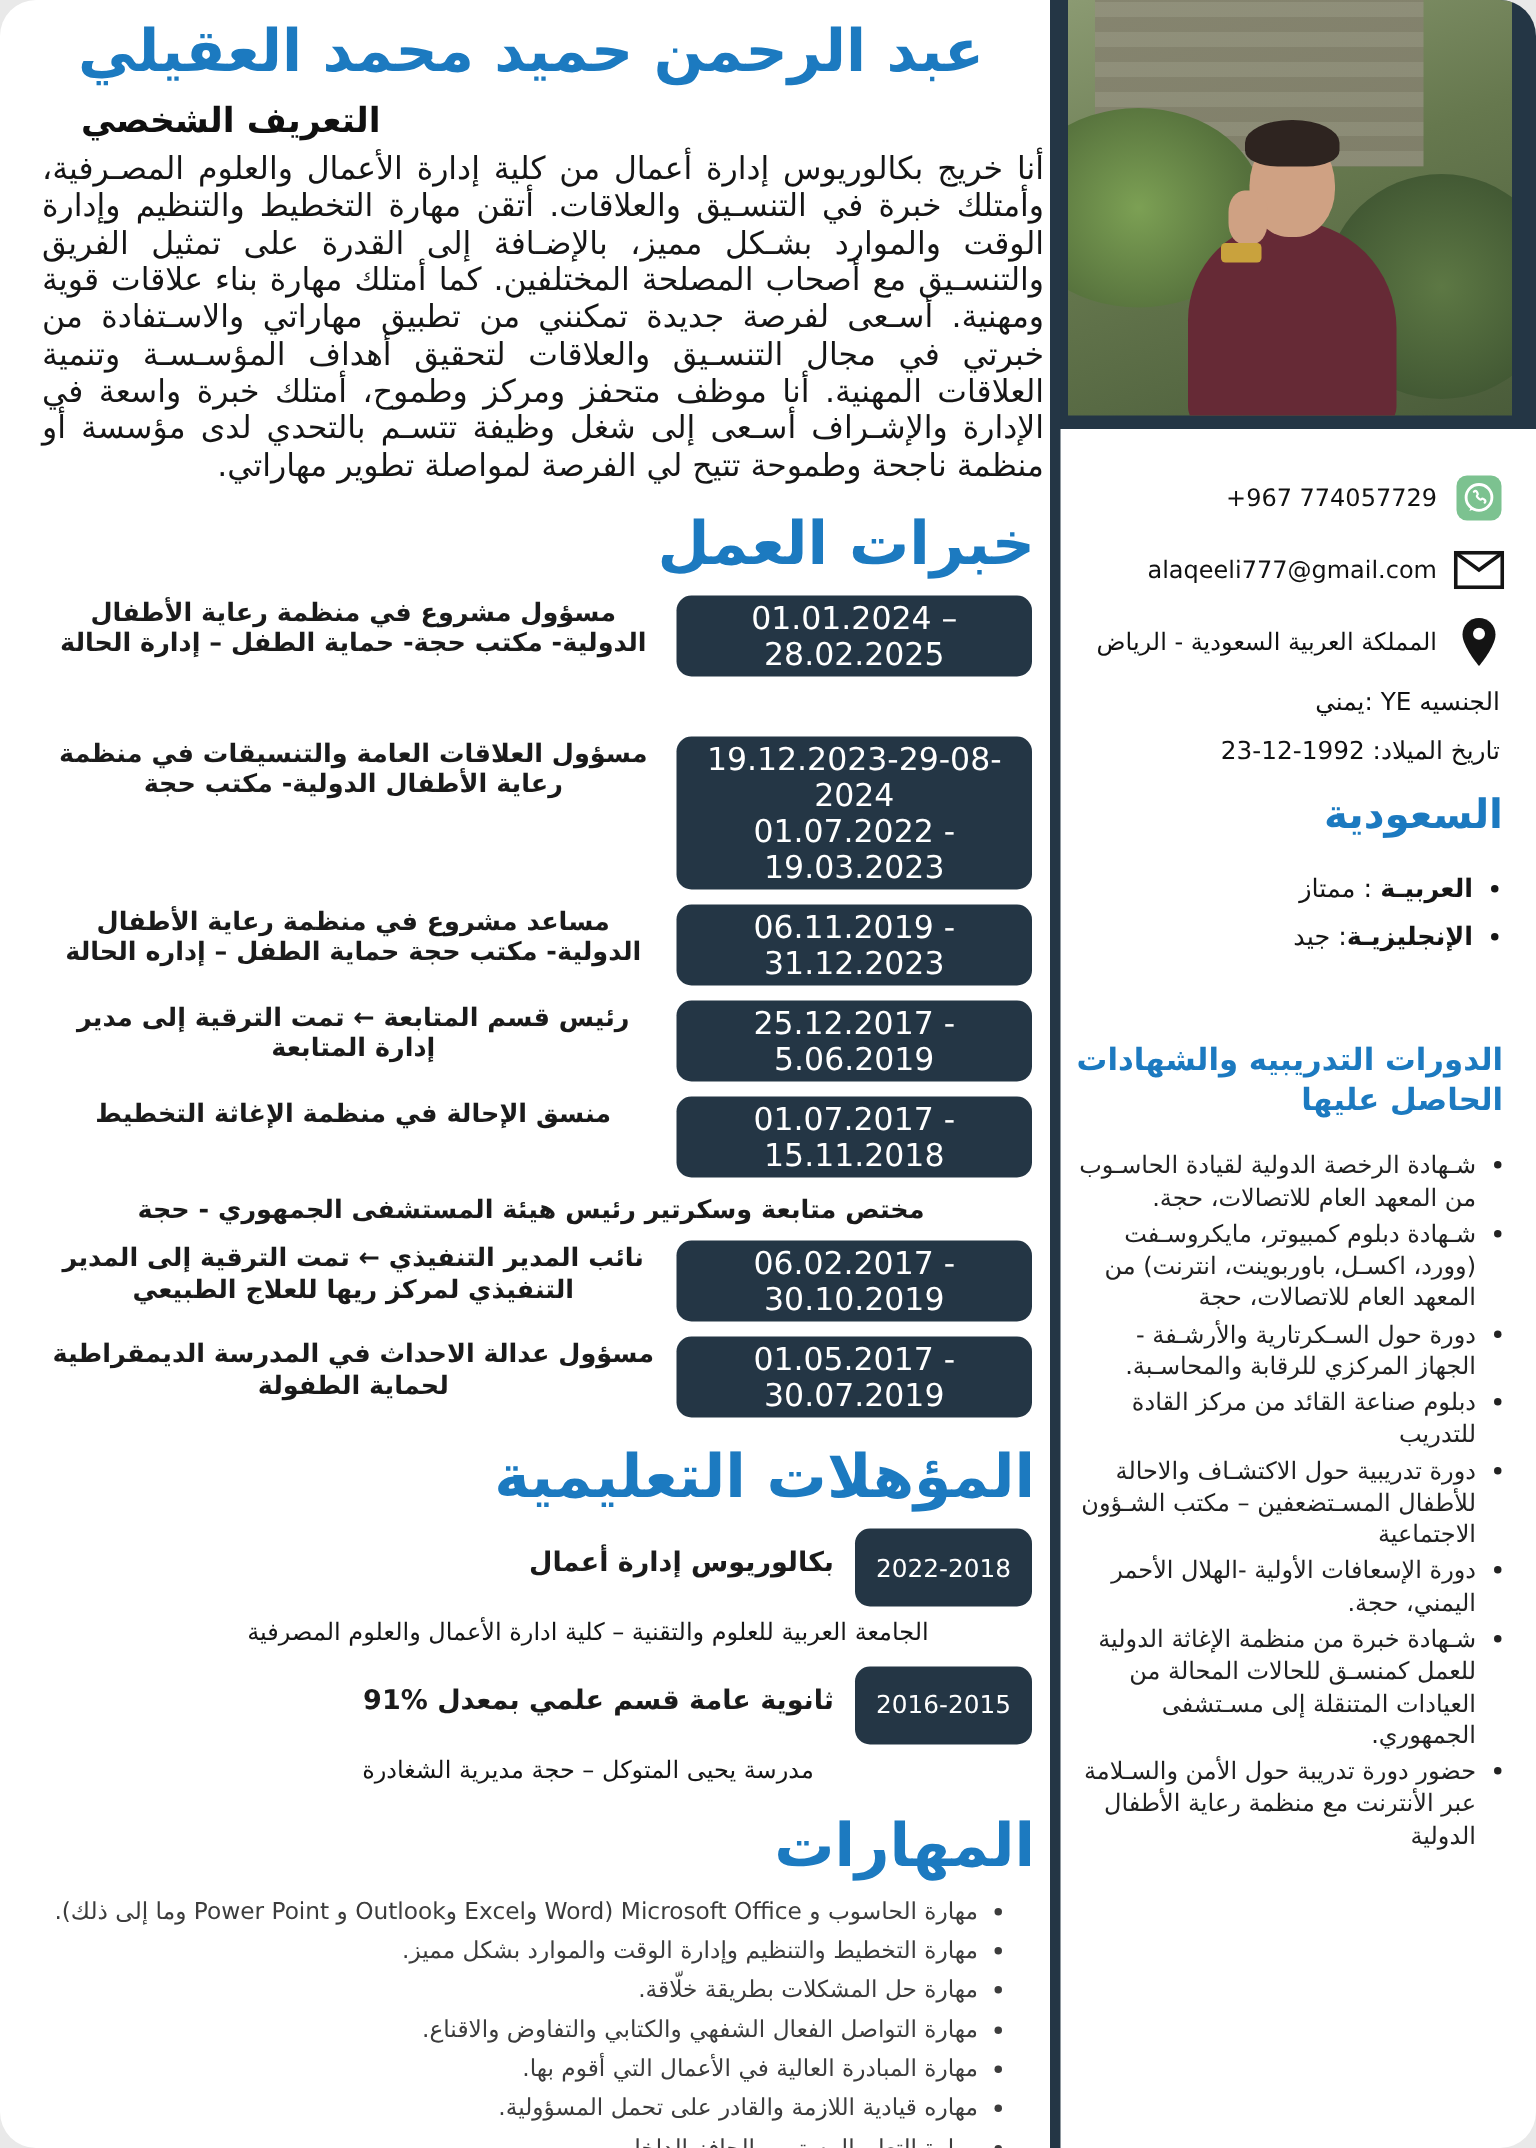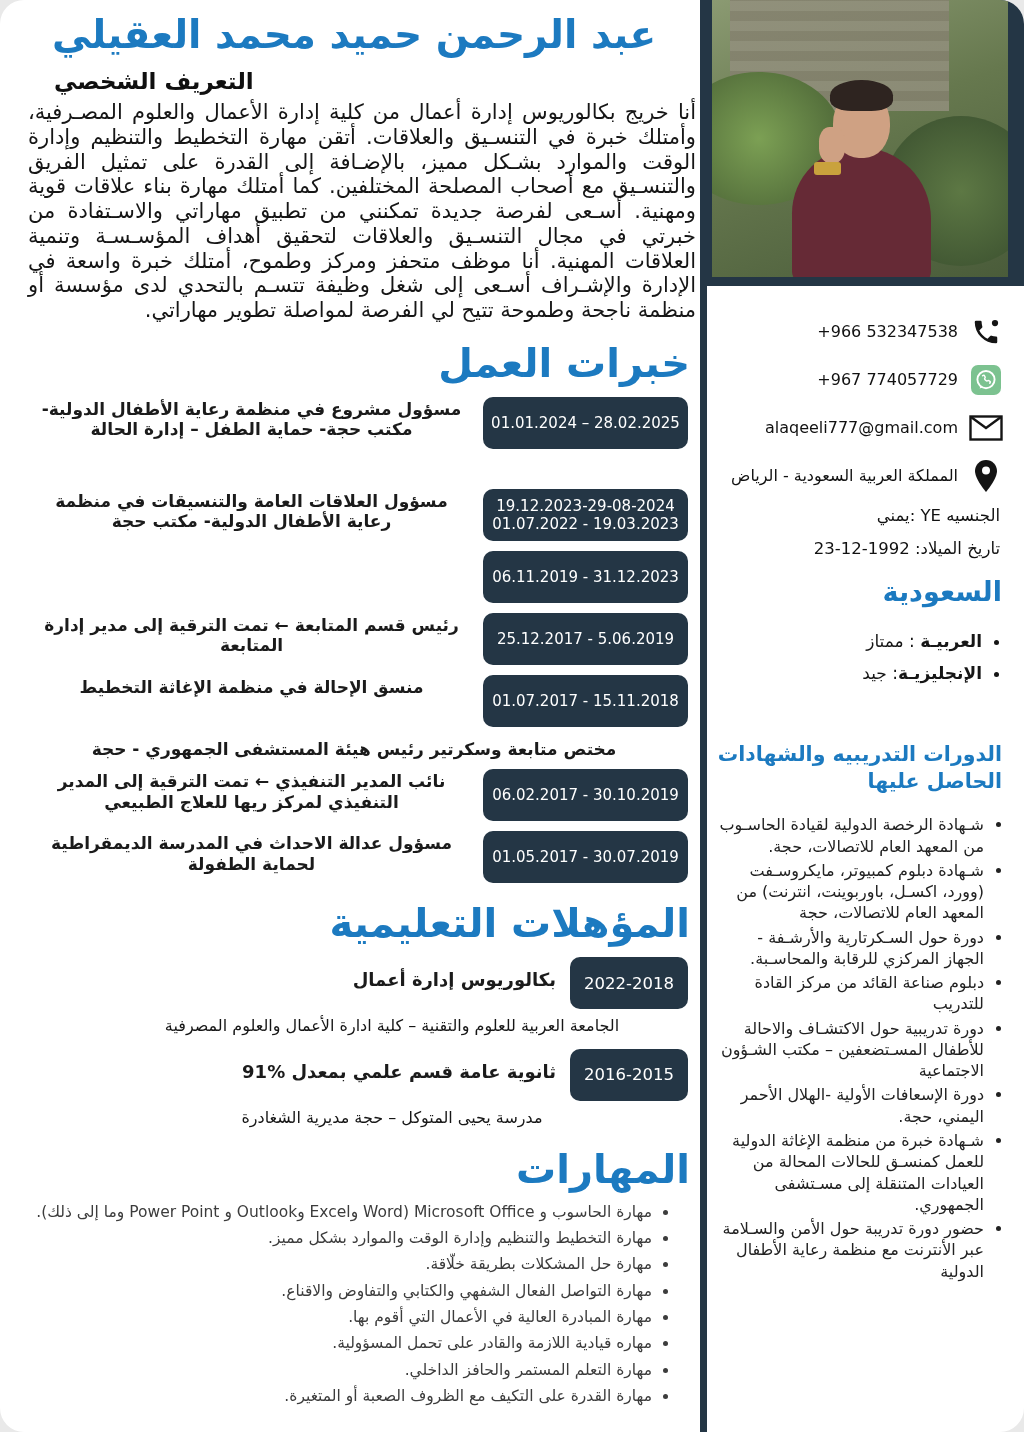--- a/index.html
+++ b/index.html
@@ -35,22 +35,22 @@
   .name{font-size:39px;font-weight:bold;color:#1c7ac0;direction:rtl;text-align:left;
         margin:2px 0 0 24px;line-height:1.08;}
   .profile-h{font-size:23px;font-weight:bold;direction:rtl;text-align:left;
         margin:12px 0 6px 26px;color:#101010;}
   .profile-p{direction:rtl;text-align:justify;font-size:21px;line-height:1.18;margin:0;color:#161616;}
 
   .sec-h{direction:rtl;text-align:right;color:#1c7ac0;font-weight:bold;font-size:40px;
         margin:14px 6px 8px 0;line-height:1.3;}
 
   .xp-row{display:flex;direction:rtl;align-items:flex-start;margin:0 8px 10px 0;}
-  .badge{flex:none;width:205px;min-height:52px;background:#243645;color:#ffffff;border-radius:10px;
-        display:flex;align-items:center;justify-content:center;direction:ltr;font-size:15px;
+  .badge{flex:none;width:237px;min-height:52px;background:#243645;color:#ffffff;border-radius:10px;
+        display:flex;align-items:center;justify-content:center;direction:ltr;font-size:21px;
         white-space:pre-line;text-align:center;padding:3px 4px;box-sizing:border-box;}
   .xp-title{flex:1;font-weight:bold;font-size:17px;text-align:center;direction:rtl;
         padding:2px 14px 0 6px;line-height:1.2;}
   .gap-lg{margin-bottom:40px;}
 
   .edu-row{display:flex;direction:rtl;align-items:flex-start;margin:0 8px 0 0;}
   .badge.sm{width:118px;min-height:52px;font-size:16.5px;}
   .edu-degree{flex:1;font-weight:bold;font-size:18px;direction:rtl;text-align:right;
         padding:12px 14px 0 6px;}
   .edu-org{direction:rtl;text-align:center;font-size:16px;line-height:1.35;
@@ -109,20 +109,21 @@
       <div class="badge">01.01.2024 – 28.02.2025</div>
       <div class="xp-title">مسؤول مشروع  في منظمة رعاية الأطفال الدولية- مكتب حجة- حماية الطفل – إدارة الحالة</div>
     </div>
     <div class="xp-row">
       <div class="badge">19.12.2023-29-08-2024
 01.07.2022 - 19.03.2023</div>
       <div class="xp-title">مسؤول العلاقات العامة والتنسيقات في منظمة رعاية الأطفال الدولية- مكتب حجة</div>
     </div>
     <div class="xp-row">
       <div class="badge">06.11.2019 - 31.12.2023</div>
+      <div class="xp-title">مساعد مشروع في منظمة رعاية الأطفال الدولية- مكتب حجة حماية الطفل – إداره الحالة</div>
     </div>
     <div class="xp-row">
       <div class="badge">25.12.2017 - 5.06.2019</div>
       <div class="xp-title">رئيس قسم المتابعة ← تمت الترقية إلى مدير إدارة المتابعة</div>
     </div>
     <div class="xp-row">
       <div class="badge">01.07.2017 - 15.11.2018</div>
       <div class="xp-title">منسق الإحالة في منظمة الإغاثة التخطيط</div>
     </div>
     <div class="xp-row">
@@ -159,29 +160,20 @@
       <li>مهارة التواصل الفعال الشفهي والكتابي والتفاوض والاقناع.</li>
       <li>مهارة المبادرة العالية في الأعمال التي أقوم بها.</li>
       <li>مهاره قيادية اللازمة والقادر على تحمل المسؤولية.</li>
       <li>مهارة التعلم المستمر والحافز الداخلي.</li>
       <li>مهارة القدرة على التكيف مع الظروف الصعبة أو المتغيرة.</li>
     </ul>
   </div>
 
   <div class="sidebar">
 
-    <div class="c-row">
-      <span class="c-icon">
-        <svg width="30" height="30" viewBox="0 0 24 24">
-            <path fill="#141414" d="M6.62 10.79a15.05 15.05 0 0 0 6.59 6.59l2.2-2.2a1 1 0 0 1 1.01-.24 11.4 11.4 0 0 0 3.58.57 1 1 0 0 1 1 1V20a1 1 0 0 1-1 1A17 17 0 0 1 3 4a1 1 0 0 1 1-1h3.5a1 1 0 0 1 1 1 11.4 11.4 0 0 0 .57 3.58 1 1 0 0 1-.25 1.01z"></path>
-            <circle cx="19.2" cy="4.8" r="2.5" fill="#141414"></circle>
-          </svg>
-      </span>
-      <span class="c-text ltr">+966 532347538</span>
-    </div>
 
     <div class="c-row">
       <span class="c-icon">
         <svg width="32" height="32" viewBox="0 0 32 32">
             <rect x="1" y="1" width="30" height="30" rx="7" fill="#7cc290"></rect>
             <circle cx="16" cy="15.6" r="8.6" fill="none" stroke="#ffffff" stroke-width="1.9"></circle>
             <path d="M12.6 11.8c.8-.8 1.6-.6 2 .2l.5 1c.2.4 0 .9-.3 1.2-.3.3-.3.7 0 1.1.4.6 1 1.2 1.7 1.6.4.2.8.2 1.1-.1.3-.3.8-.5 1.2-.2l.9.6c.7.4.8 1.2.1 1.9" fill="none" stroke="#ffffff" stroke-width="1.5" stroke-linecap="round"></path>
             <path d="M9.6 24.6l1.2-3 2.4 1.6z" fill="#ffffff"></path>
           </svg>
       </span>

